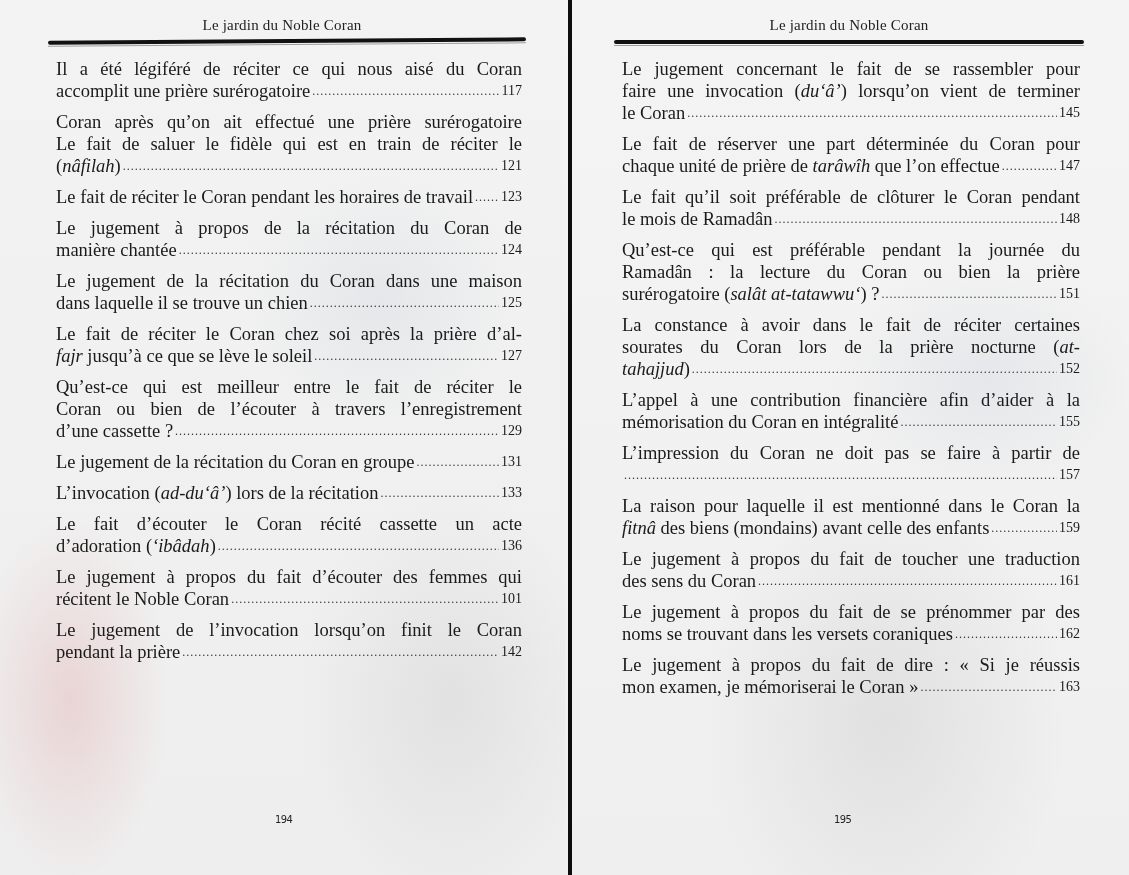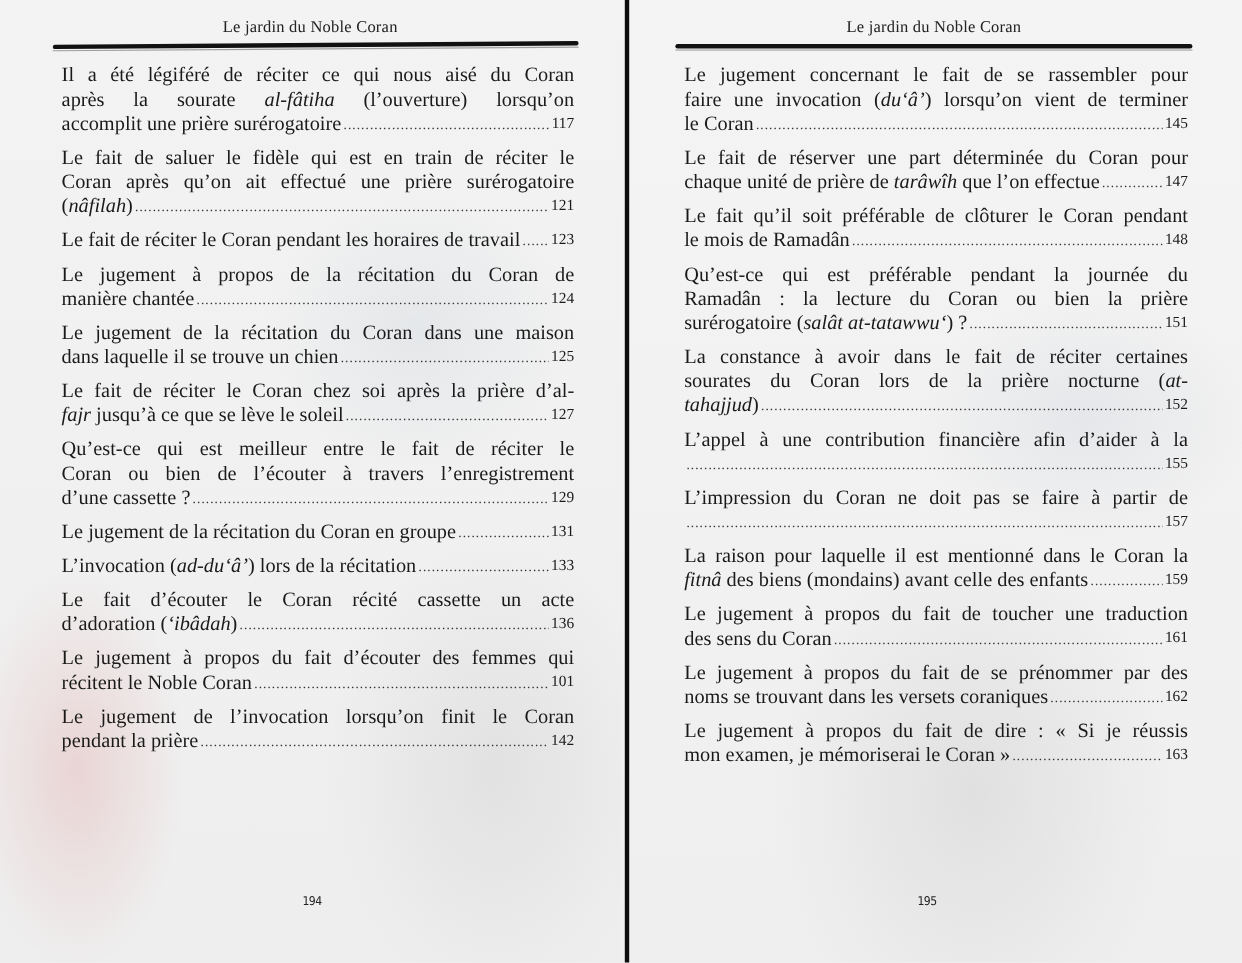--- a/index.html
+++ b/index.html
@@ -147,30 +147,29 @@
   <div class="bg-left"></div>
   <div class="bg-right"></div>
   <div class="spine"></div>
 
   <div class="page page-left">
     <div class="running-head">Le jardin du Noble Coran</div>
     <div class="head-rule"></div>
     <ul class="toc">
         <li class="toc-entry">
           <span class="lead-text">Il a été légiféré de réciter ce qui nous aisé du Coran</span>
-          <span class="lead-text">après la sourate <i>al-fâtiha</i> (l’ouverture) lorsqu’on</span>
           <span class="line-last">
             <span class="last-text">accomplit une prière surérogatoire</span>
             <span class="leader"></span>
             <span class="pg">117</span>
           </span>
         </li>
         <li class="toc-entry">
+          <span class="lead-text">Coran après qu’on ait effectué une prière surérogatoire</span>
           <span class="lead-text">Le fait de saluer le fidèle qui est en train de réciter le</span>
-          <span class="lead-text">Coran après qu’on ait effectué une prière surérogatoire</span>
           <span class="line-last">
             <span class="last-text">(<i>nâfilah</i>)</span>
             <span class="leader"></span>
             <span class="pg">121</span>
           </span>
         </li>
         <li class="toc-entry">
           <span class="line-last">
             <span class="last-text">Le fait de réciter le Coran pendant les horaires de travail</span>
             <span class="leader"></span>
@@ -295,20 +294,21 @@
           <span class="lead-text">sourates du Coran lors de la prière nocturne (<i>at-</i></span>
           <span class="line-last">
             <span class="last-text"><i>tahajjud</i>)</span>
             <span class="leader"></span>
             <span class="pg">152</span>
           </span>
         </li>
         <li class="toc-entry">
           <span class="lead-text">L’appel à une contribution financière afin d’aider à la</span>
           <span class="line-last">
+            <span class="last-text">mémorisation du Coran en intégralité</span>
             <span class="leader"></span>
             <span class="pg">155</span>
           </span>
         </li>
         <li class="toc-entry">
           <span class="lead-text">L’impression du Coran ne doit pas se faire à partir de</span>
           <span class="line-last">
             <span class="leader"></span>
             <span class="pg">157</span>
           </span>

